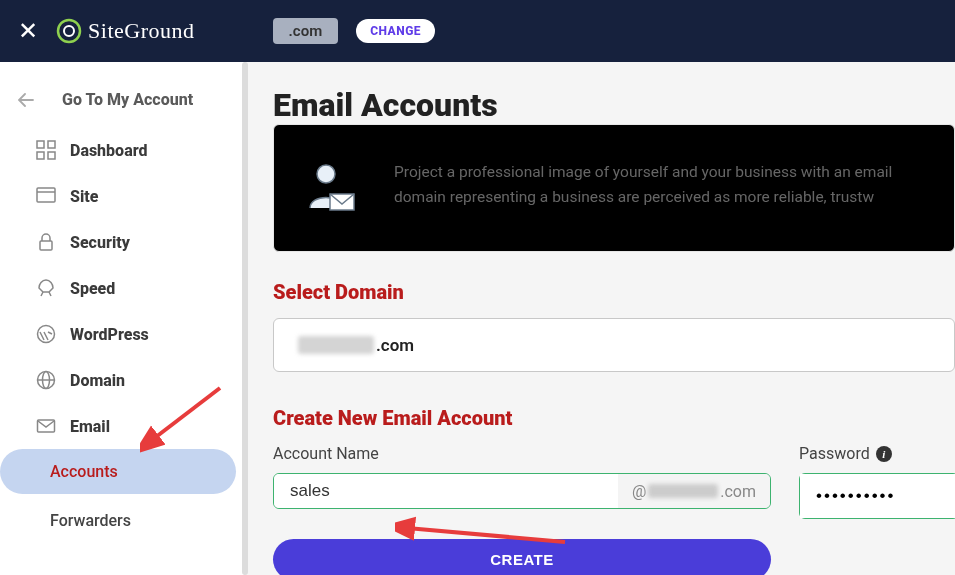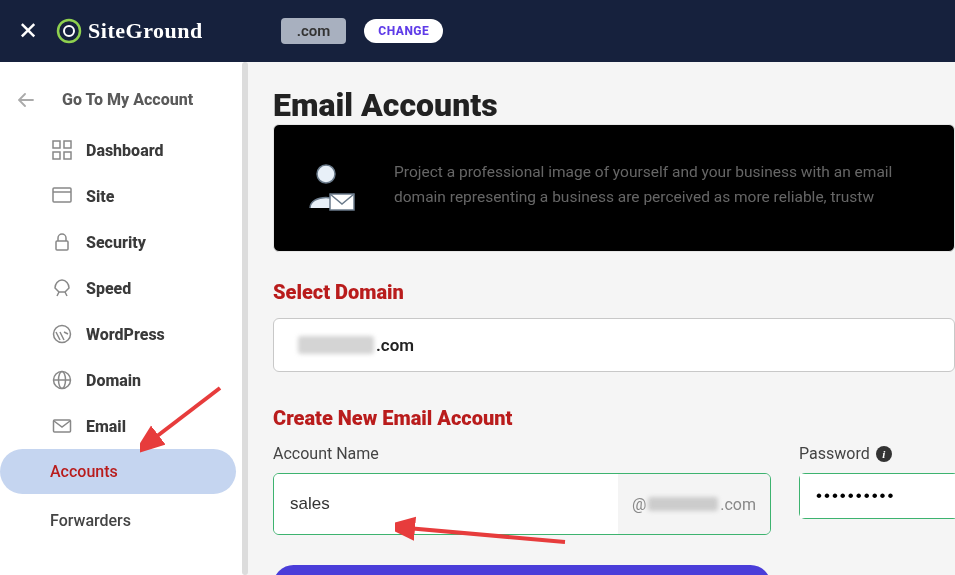--- a/index.html
+++ b/index.html
@@ -1,50 +1,50 @@
 <!DOCTYPE html>
 <html><head>
 <meta charset="utf-8">
 <style>
 * { box-sizing: border-box; margin: 0; padding: 0; }
 body { font-family: -apple-system, BlinkMacSystemFont, "Segoe UI", Roboto, sans-serif; background: #f5f5f5; width: 955px; height: 575px; overflow: hidden; position: relative; }
 
 .header { background: #16213d; height: 62px; display: flex; align-items: center; padding: 0 18px; gap: 18px; }
 .close-x { color: #fff; font-size: 24px; cursor: pointer; font-weight: 300; }
 .logo { display: flex; align-items: center; gap: 6px; }
-.logo-text { color: #fff; font-size: 22px; font-weight: 700; font-family: cursive; letter-spacing: 0.5px; text-align: center; }
+.logo-text { color: #fff; font-size: 22px; font-weight: 400; font-family: cursive; letter-spacing: 0.5px; text-align: center; }
 .domain-badge { background: #a8b0bf; color: #333; border-radius: 4px; padding: 4px 16px; font-size: 15px; font-weight: 600; margin-left: 60px; }
 .change-btn { background: #fff; color: #5f3ce8; border-radius: 16px; padding: 5px 14px; font-size: 12px; font-weight: 800; letter-spacing: 0.5px; cursor: pointer; }
 
 .body-wrap { display: flex; height: calc(100% - 62px); }
 
 .sidebar { width: 245px; background: #fff; border-right: 1px solid #e0e0e0; padding-top: 18px; position: relative; }
 .sidebar::after { content: ""; position: absolute; right: -4px; top: 0; width: 6px; height: 100%; background: #dcdcdc; border-radius: 3px; }
 .back-link { display: flex; align-items: center; gap: 28px; padding: 10px 18px 18px; color: #5a5a5a; font-weight: 800; font-size: 16px; cursor: pointer; }
-.nav-item { display: flex; align-items: center; gap: 14px; padding: 13px 8px; color: #3a3a3a; font-weight: 800; font-size: 16px; cursor: pointer; margin-left: 44px; }
+.nav-item { display: flex; align-items: center; gap: 14px; padding: 13px 36px; color: #3a3a3a; font-weight: 800; font-size: 16px; cursor: pointer; }
 .nav-sub { padding: 13px 18px 13px 50px; color: #444; font-weight: 500; font-size: 16px; cursor: pointer; border-radius: 24px; margin: 0 8px 4px 0; }
 .nav-sub.active { background: #c5d5f0; color: #b91c1c; font-weight: 500; }
 .nav-icon { width: 20px; height: 20px; stroke: #888; fill: none; stroke-width: 1.5; }
 
 .main { flex: 1; padding: 24px 0 24px 28px; overflow: hidden; }
 .page-title { font-size: 32px; font-weight: 900; color: #222; }
 .info-card { background: #000000; border: 1px solid #e6e6e6; border-radius: 6px; padding: 35px 28px; display: flex; gap: 36px; margin-bottom: 28px; }
 .info-icon { width: 56px; height: 56px; flex-shrink: 0; }
 .info-text { color: #666; font-size: 15.5px; line-height: 1.6; }
 
 .section-title { font-size: 20px; font-weight: 900; color: #b91c1c; margin-bottom: 14px; }
 .domain-select { background: #fff; border: 1px solid #c8c8c8; border-radius: 6px; padding: 16px 24px; display: flex; align-items: center; margin-bottom: 34px; cursor: pointer; }
 .domain-blur { width: 76px; height: 18px; background: #d4d4d4; border-radius: 3px; filter: blur(2px); margin-right: 2px; }
 .domain-tld { font-size: 17px; font-weight: 600; color: #222; }
 
 .form-row { display: flex; gap: 28px; }
 .form-group { display: flex; flex-direction: column; gap: 10px; }
 .form-label { font-size: 16px; color: #444; display: flex; align-items: center; gap: 6px; }
 .info-i { width: 16px; height: 16px; background: #333; color: #fff; border-radius: 50%; display: inline-flex; align-items: center; justify-content: center; font-size: 11px; font-weight: 700; font-style: italic; font-family: Georgia, serif; }
-.input-wrap { display: flex; border: 1.5px solid #3db36f; border-radius: 6px; overflow: hidden; width: 498px; height: 62px; }
+.input-wrap { display: flex; border: 1.5px solid #3db36f; border-radius: 6px; overflow: hidden; width: 498px; height: 36px; }
 .input-wrap input { border: none; padding: 0 16px; font-size: 17px; flex: 1; outline: none; color: #333; }
 .suffix { background: #f4f4f4; display: flex; align-items: center; padding: 0 14px; gap: 2px; color: #888; font-size: 16px; }
 .suffix-blur { width: 70px; height: 14px; background: #ccc; border-radius: 3px; filter: blur(2px); }
 .pwd-wrap { border: 1.5px solid #3db36f; border-radius: 6px; width: 160px; height: 46px; }
 .pwd-wrap input { border: none; width: 100%; height: 100%; padding: 0 16px; font-size: 17px; outline: none; letter-spacing: 2px; }
 .create-btn { margin-top: 20px; background: #4a3dd9; color: #fff; border: none; border-radius: 22px; padding: 12px 26px; font-size: 15px; font-weight: 800; letter-spacing: 0.5px; cursor: pointer; }
 
 .arrow-svg { position: absolute; pointer-events: none; }
 </style>
 </head>

